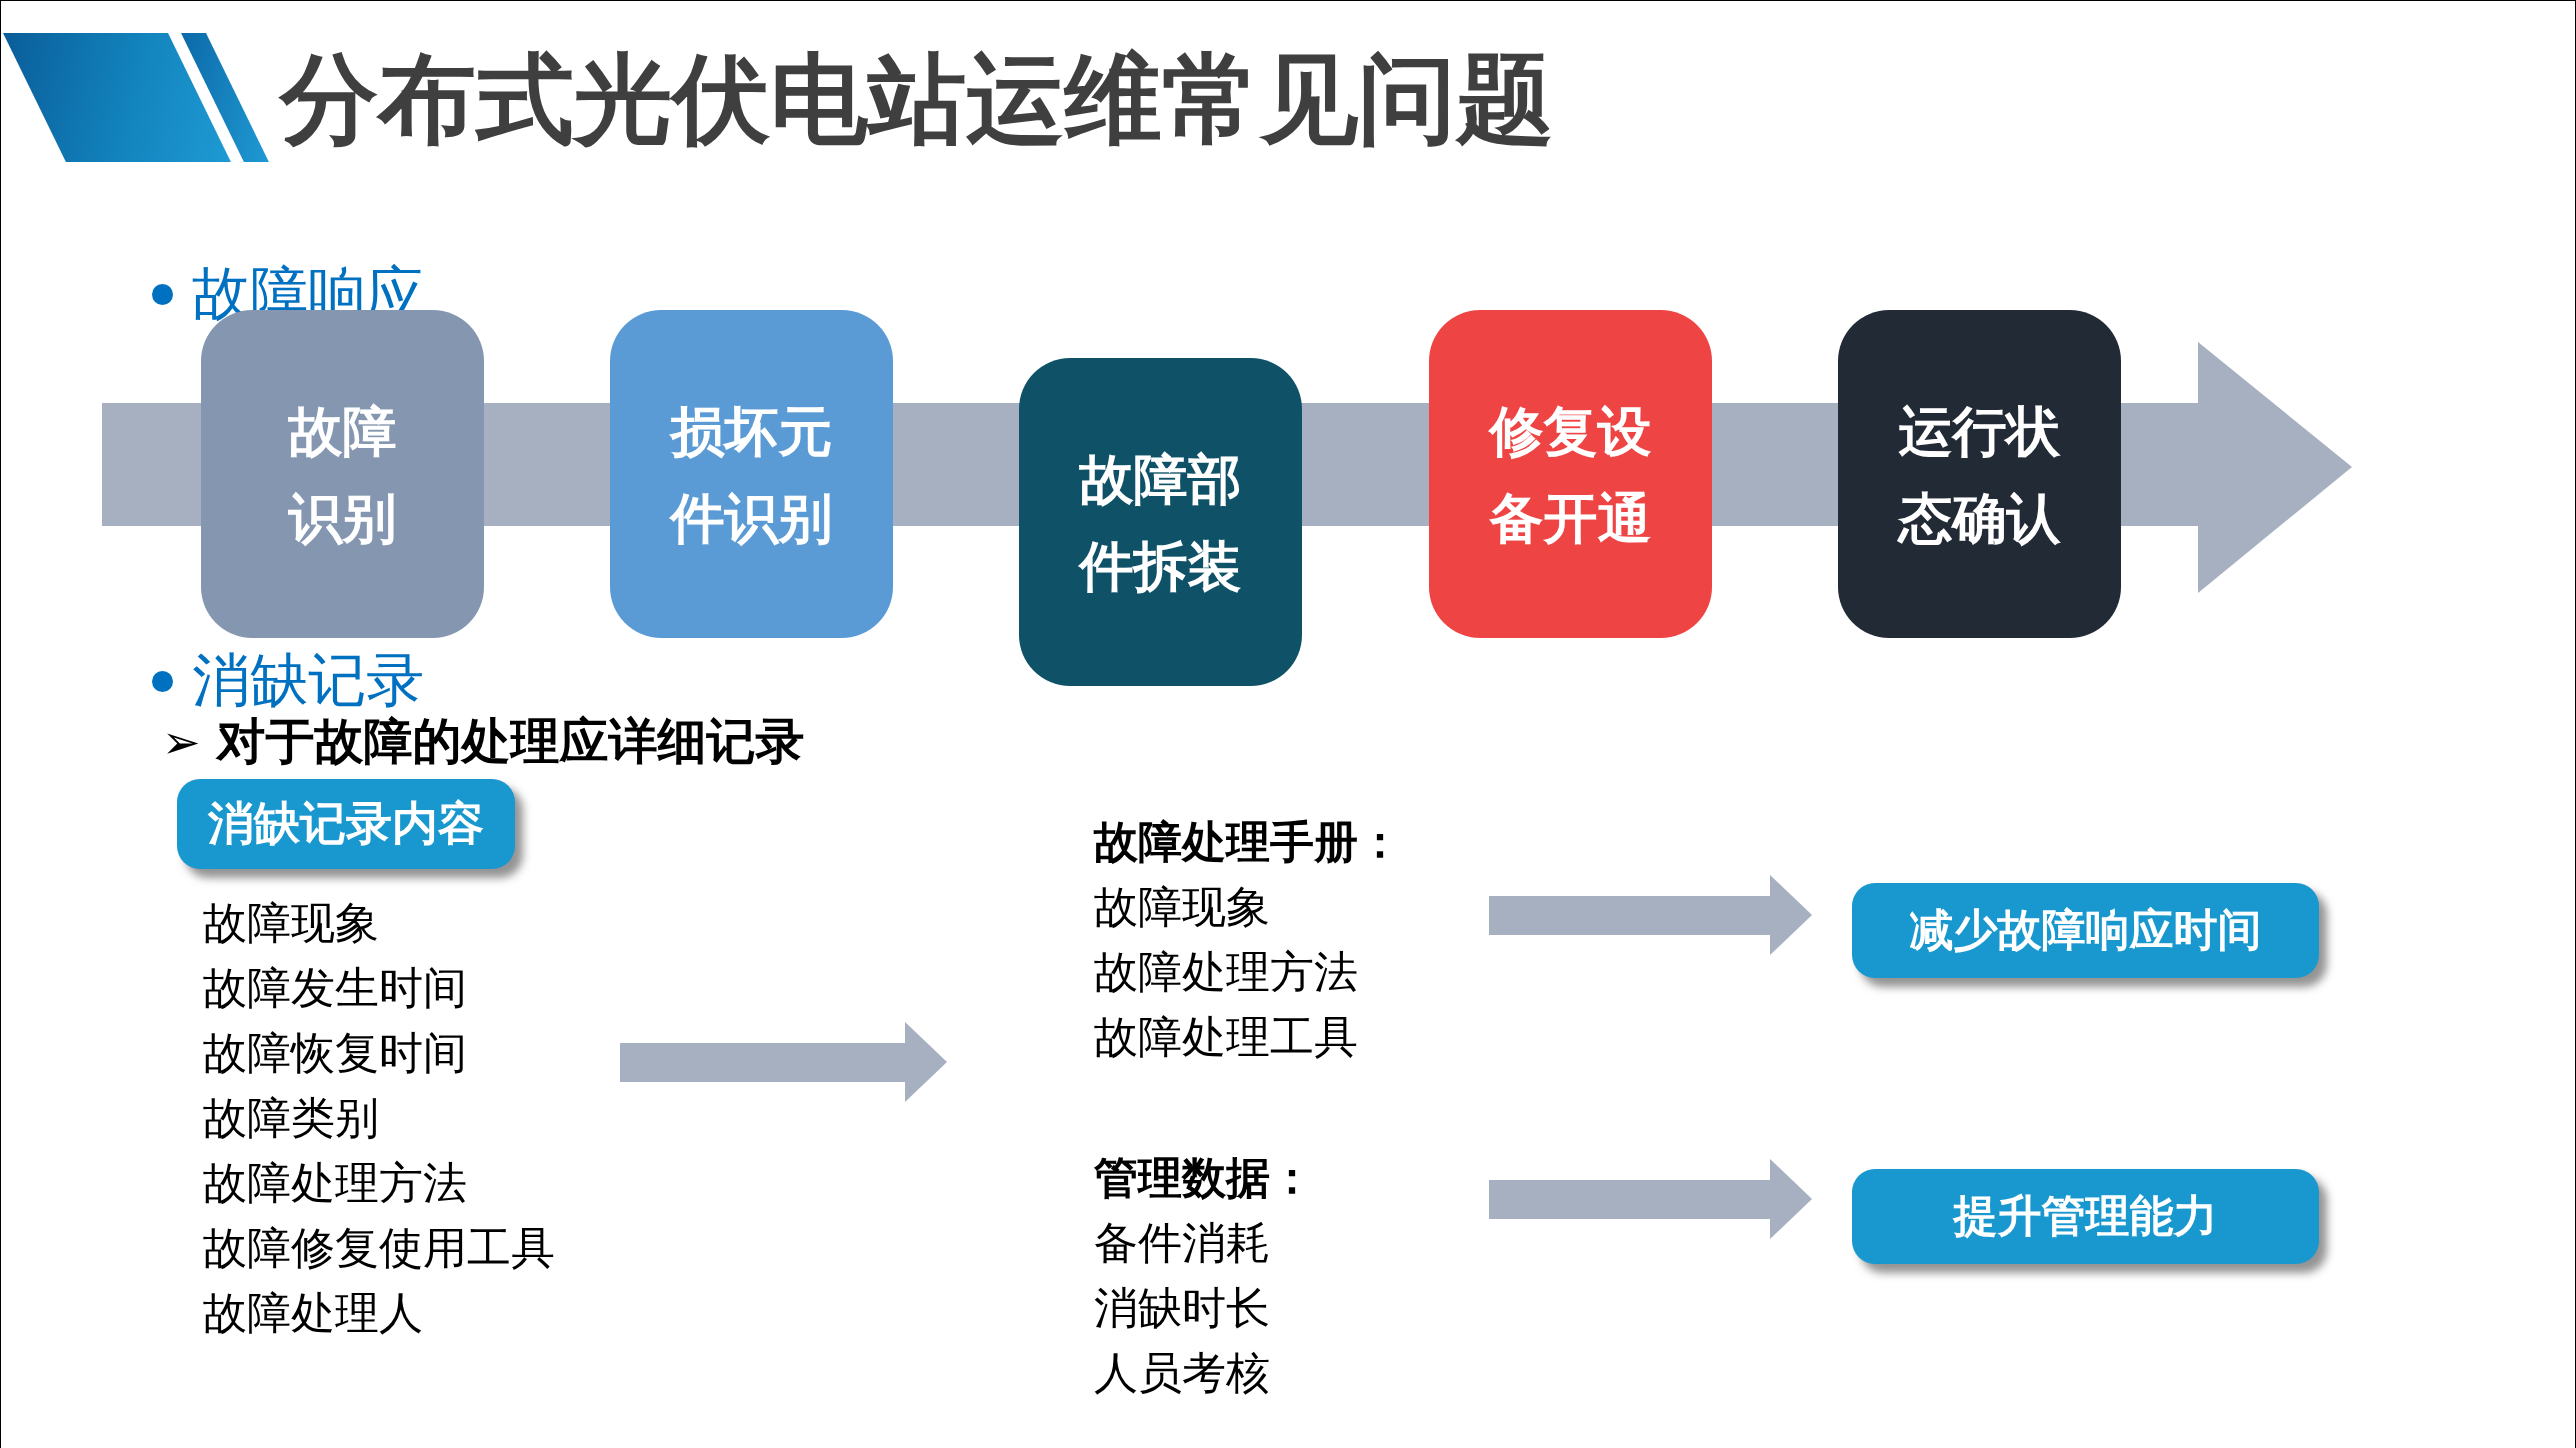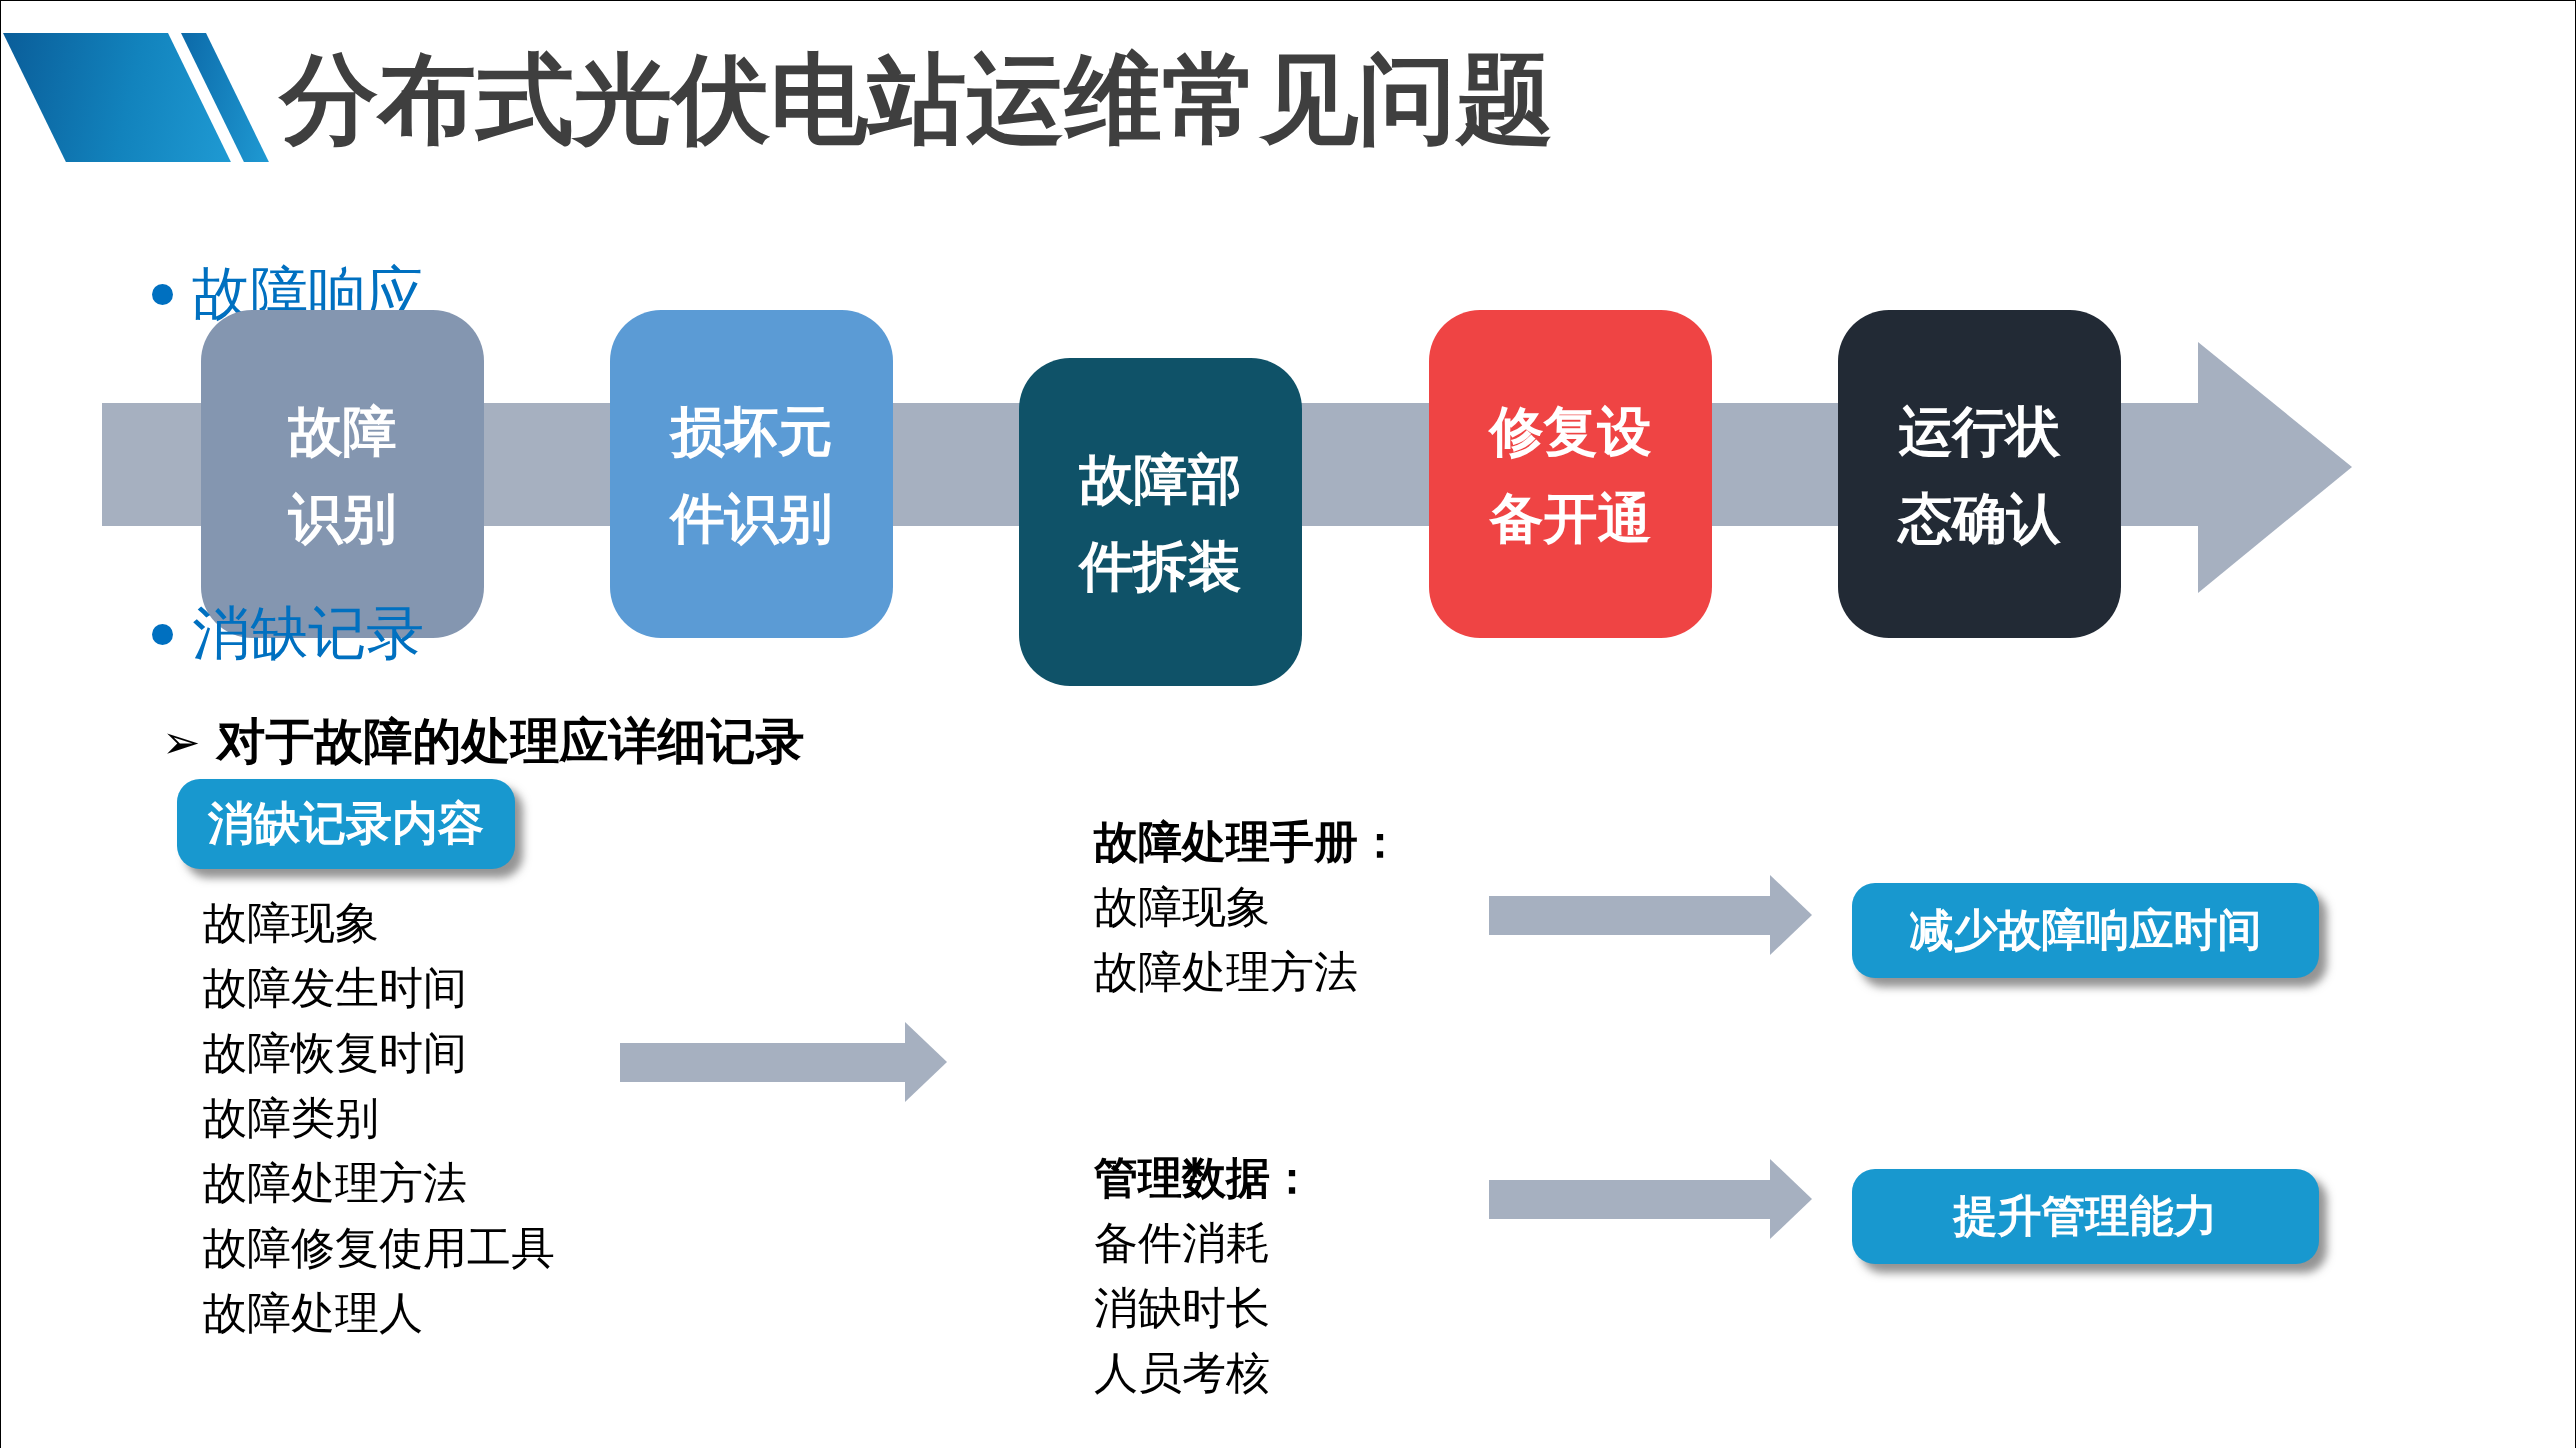--- a/index.html
+++ b/index.html
@@ -32,21 +32,21 @@
   
   .sec-heading{
     position:absolute;display:flex;align-items:center;
     color:#0070c0;font-size:58px;font-weight:400;white-space:nowrap;
   }
   .sec-heading .dot{
     width:21px;height:21px;border-radius:50%;background:#0070c0;
     margin-right:19.3px;flex:0 0 auto;
   }
   #heading-fault{left:151px;top:218px;margin-top:36px;}
-  #heading-record{left:151px;top:594px;}
+  #heading-record{left:151px;top:641px;}
   
   .flow-band{
     position:absolute;left:101px;top:402px;width:2096px;height:123px;
     background:#a6b0c0;
   }
   .flow-head{
     position:absolute;left:2197px;top:341px;width:0;height:0;
     border-top:125px solid transparent;border-bottom:126px solid transparent;
     border-left:154px solid #a6b0c0;
   }
@@ -161,20 +161,21 @@
 
   <div class="garrow" id="arrow-left">
     <div class="bar"></div>
     <div class="tri"></div>
   </div>
 
   <div class="plain-list" id="manual-block">
     <div class="list-title">故障处理手册：</div>
     <div>故障现象</div>
     <div>故障处理方法</div>
+    <div>故障处理工具</div>
   </div>
 
   <div class="plain-list" id="mgmt-block">
     <div class="list-title">管理数据：</div>
     <div>备件消耗</div>
     <div>消缺时长</div>
     <div>人员考核</div>
   </div>
 
   <div class="garrow" id="arrow-manual">

